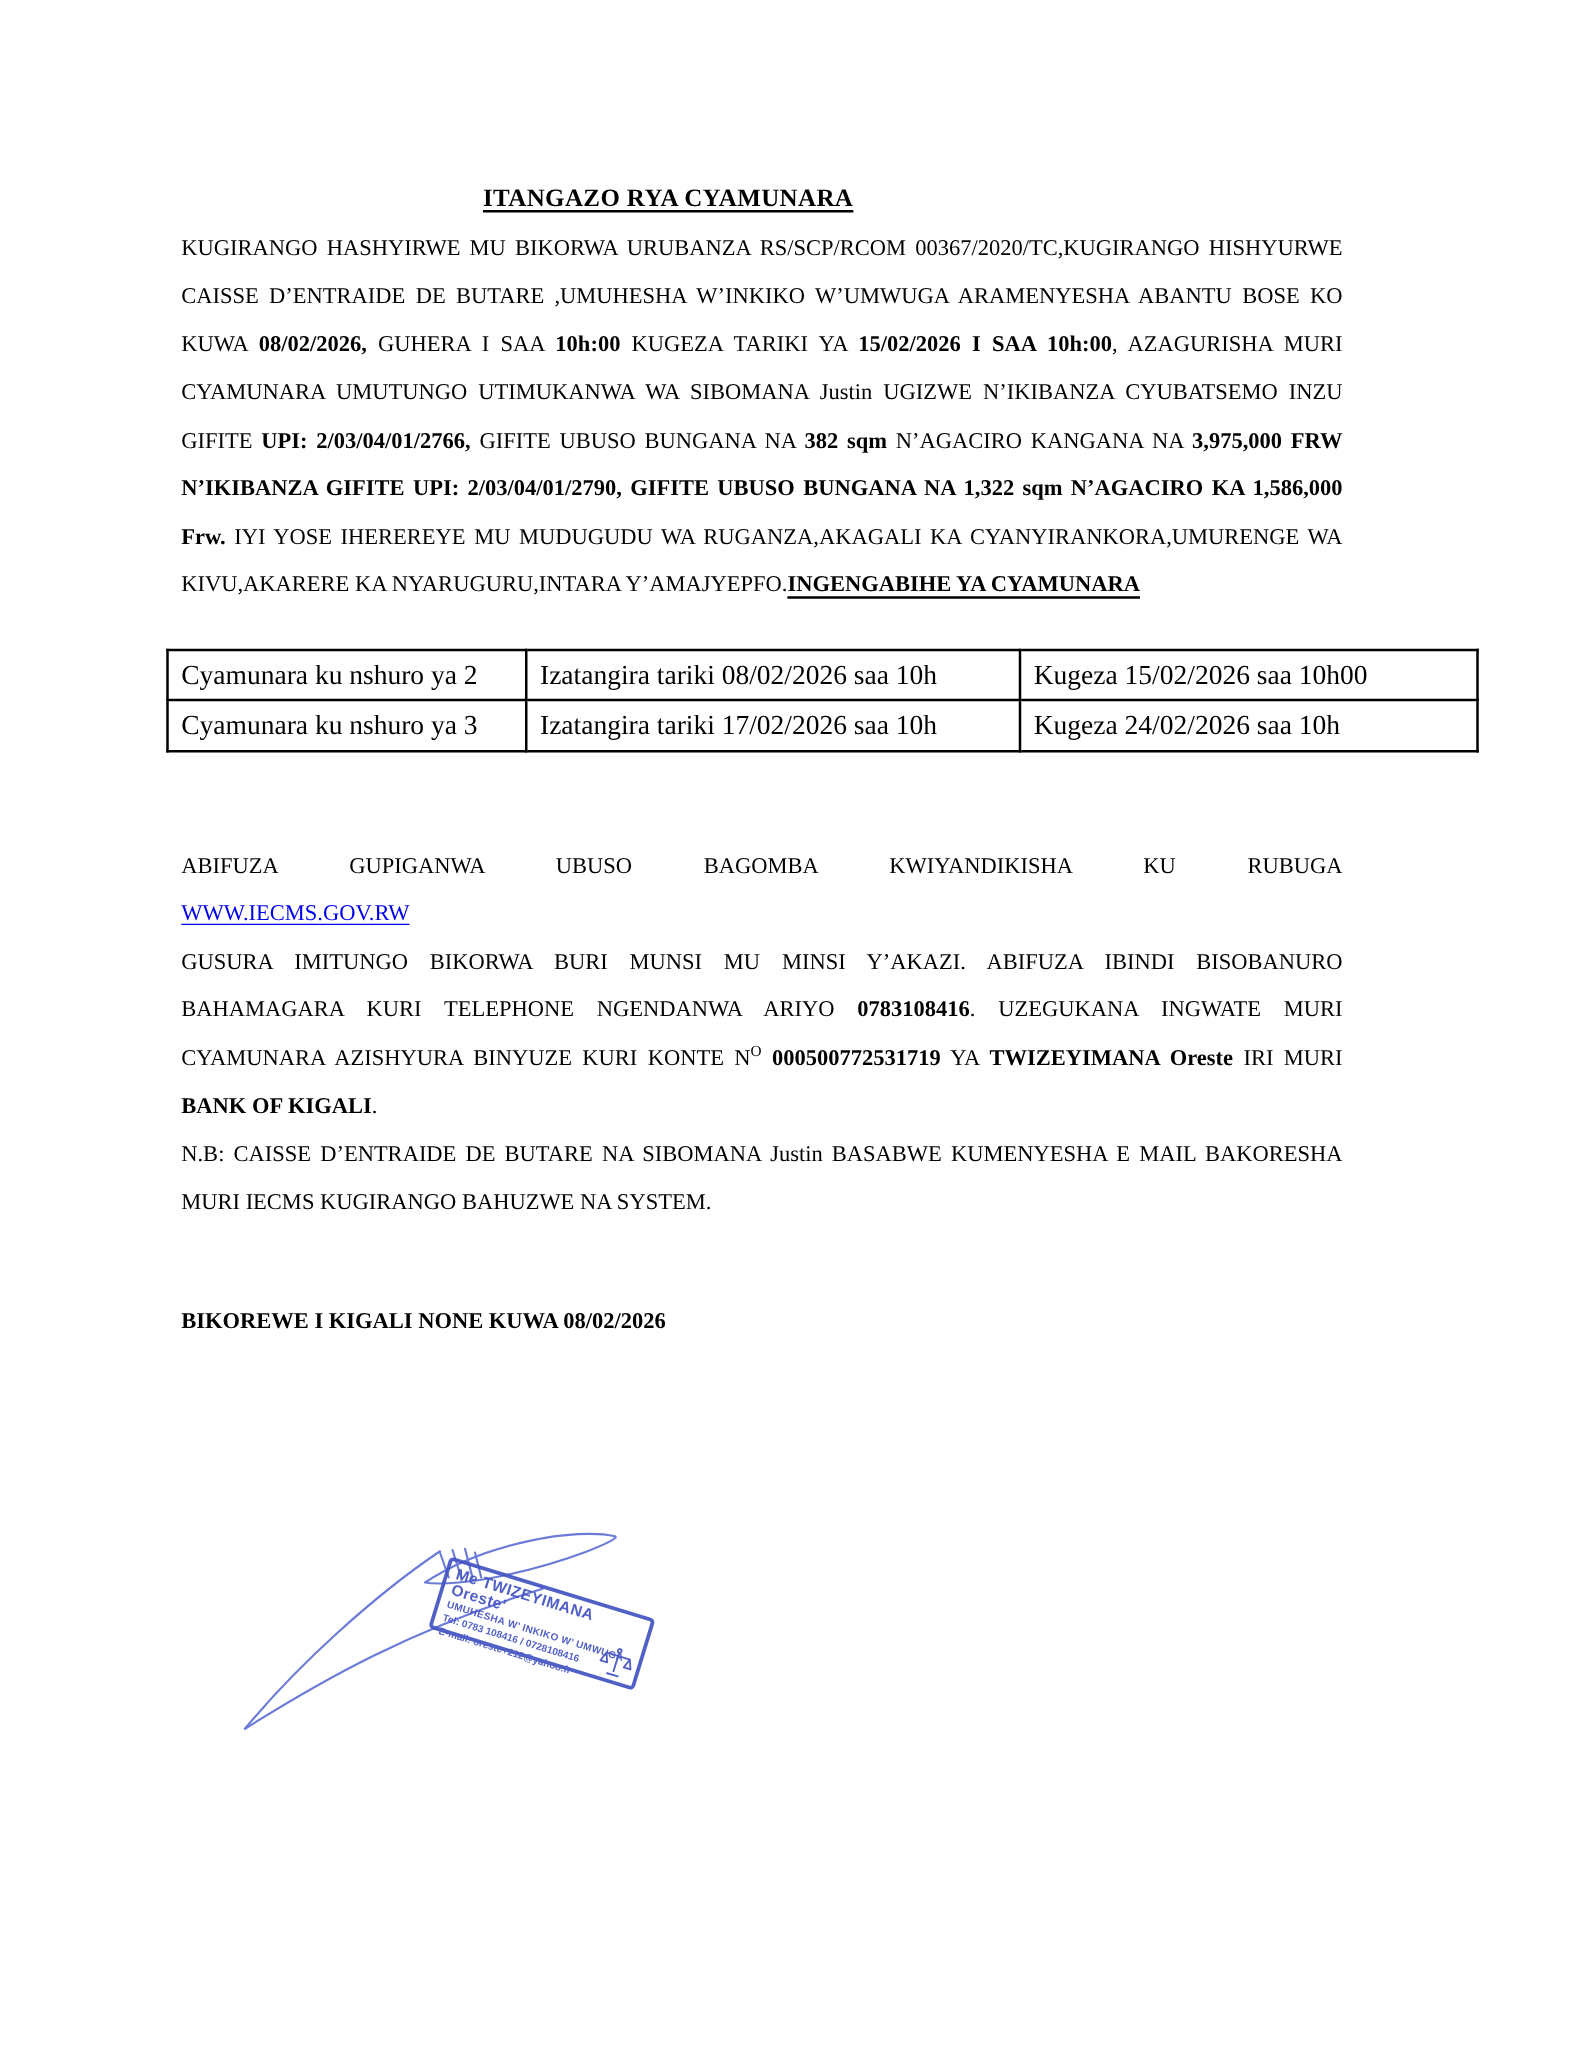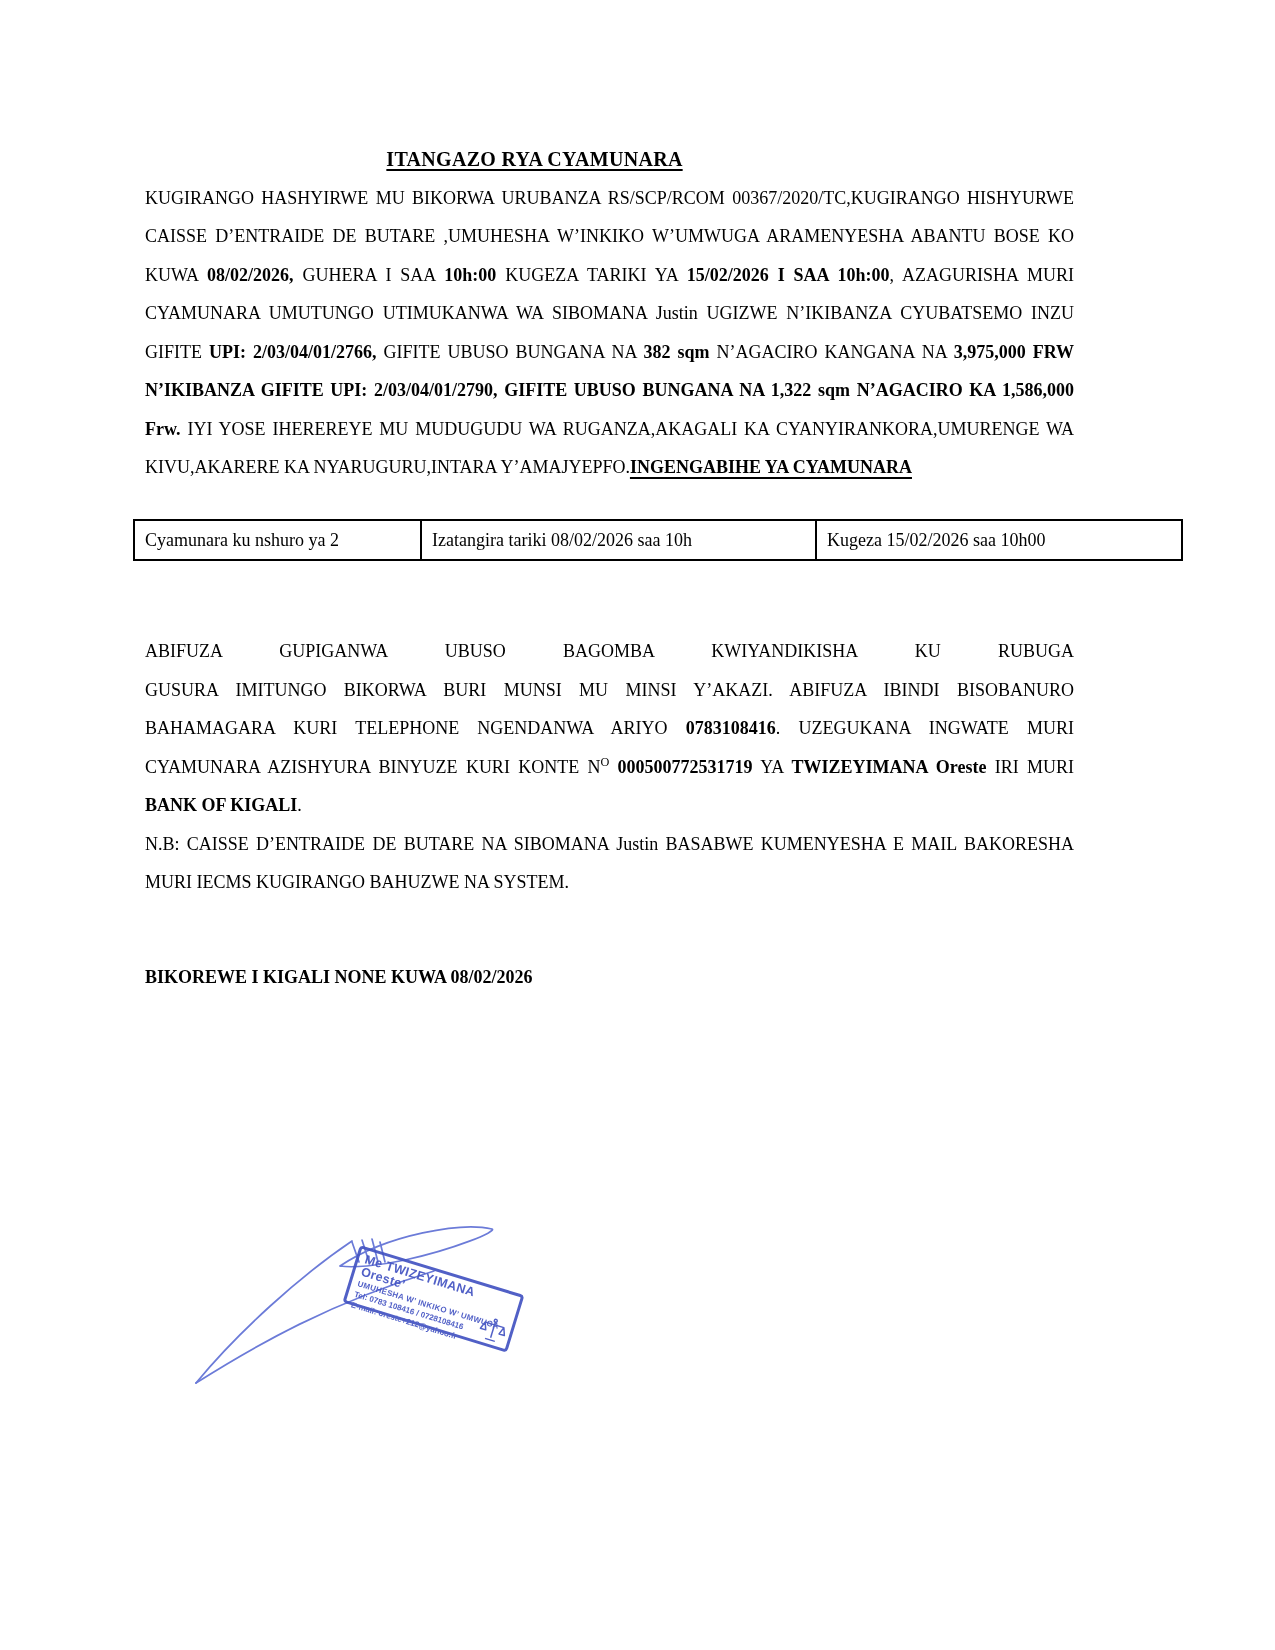--- a/index.html
+++ b/index.html
@@ -38,21 +38,21 @@
     border-collapse: collapse;
     margin-top: 32px;
     margin-left: -12px;
     width: 949px;
     table-layout: fixed;
   }
   table.sched td {
     border: 2px solid #000;
     height: 39px;
     padding: 0 6px 0 10px;
-    font-size: 18px;
+    font-size: 22px;
     vertical-align: middle;
     white-space: nowrap;
     overflow: hidden;
   }
   td.c1 { width: 287px; }
   td.c2 { width: 395px; }
   td.c3 { width: 366px; }
 
   .reg-line {
     margin-top: 71px;
@@ -106,25 +106,33 @@
 
   <div class="para"><span>KUGIRANGO HASHYIRWE MU BIKORWA URUBANZA RS/SCP/RCOM 00367/2020/TC,KUGIRANGO HISHYURWE CAISSE D’ENTRAIDE DE BUTARE ,UMUHESHA W’INKIKO W’UMWUGA ARAMENYESHA ABANTU BOSE KO KUWA </span><span class="b">08/02/2026,</span><span> GUHERA I SAA </span><span class="b">10h:00</span><span> KUGEZA TARIKI YA </span><span class="b">15/02/2026 I SAA 10h:00</span><span>, AZAGURISHA MURI CYAMUNARA UMUTUNGO UTIMUKANWA WA SIBOMANA Justin UGIZWE N’IKIBANZA CYUBATSEMO INZU GIFITE </span><span class="b">UPI: 2/03/04/01/2766,</span><span> GIFITE UBUSO BUNGANA NA </span><span class="b">382 sqm</span><span> N’AGACIRO KANGANA NA </span><span class="b">3,975,000 FRW N’IKIBANZA GIFITE UPI: 2/03/04/01/2790, GIFITE UBUSO BUNGANA NA 1,322 sqm N’AGACIRO KA 1,586,000 Frw.</span><span> IYI YOSE IHEREREYE MU MUDUGUDU WA RUGANZA,AKAGALI KA CYANYIRANKORA,UMURENGE WA KIVU,AKARERE KA NYARUGURU,INTARA Y’AMAJYEPFO.</span><span class="b u">INGENGABIHE YA CYAMUNARA</span></div>
 
   <table class="sched">
     <tbody>
       <tr>
         <td class="c1">Cyamunara ku nshuro ya 2</td>
         <td class="c2">Izatangira tariki  08/02/2026 saa 10h</td>
         <td class="c3">Kugeza 15/02/2026 saa 10h00</td>
       </tr>
+      <tr>
+        <td class="c1">Cyamunara ku nshuro ya 3</td>
+        <td class="c2">Izatangira tariki 17/02/2026 saa 10h</td>
+        <td class="c3">Kugeza 24/02/2026 saa 10h</td>
+      </tr>
     </tbody>
   </table>
 
   <div class="reg-line">ABIFUZA GUPIGANWA UBUSO BAGOMBA KWIYANDIKISHA KU RUBUGA</div>
 
+  <div class="link-line">
+    <a href="#">WWW.IECMS.GOV.RW</a>
+  </div>
 
   <div class="para"><span>GUSURA IMITUNGO BIKORWA BURI MUNSI MU MINSI Y’AKAZI. ABIFUZA IBINDI BISOBANURO BAHAMAGARA KURI TELEPHONE NGENDANWA ARIYO </span><span class="b">0783108416</span><span>. UZEGUKANA INGWATE MURI CYAMUNARA AZISHYURA BINYUZE KURI KONTE N</span><sup>O</sup><span> </span><span class="b">000500772531719</span><span> YA </span><span class="b">TWIZEYIMANA Oreste</span><span> IRI MURI </span><span class="b">BANK OF KIGALI</span><span>.</span></div>
 
   <div class="para"><span>N.B: CAISSE D’ENTRAIDE DE BUTARE NA SIBOMANA Justin BASABWE KUMENYESHA E MAIL BAKORESHA MURI IECMS KUGIRANGO BAHUZWE NA SYSTEM.</span></div>
 
   <div class="closing">BIKOREWE I KIGALI NONE KUWA  08/02/2026</div>
 
 
 </div>
 

